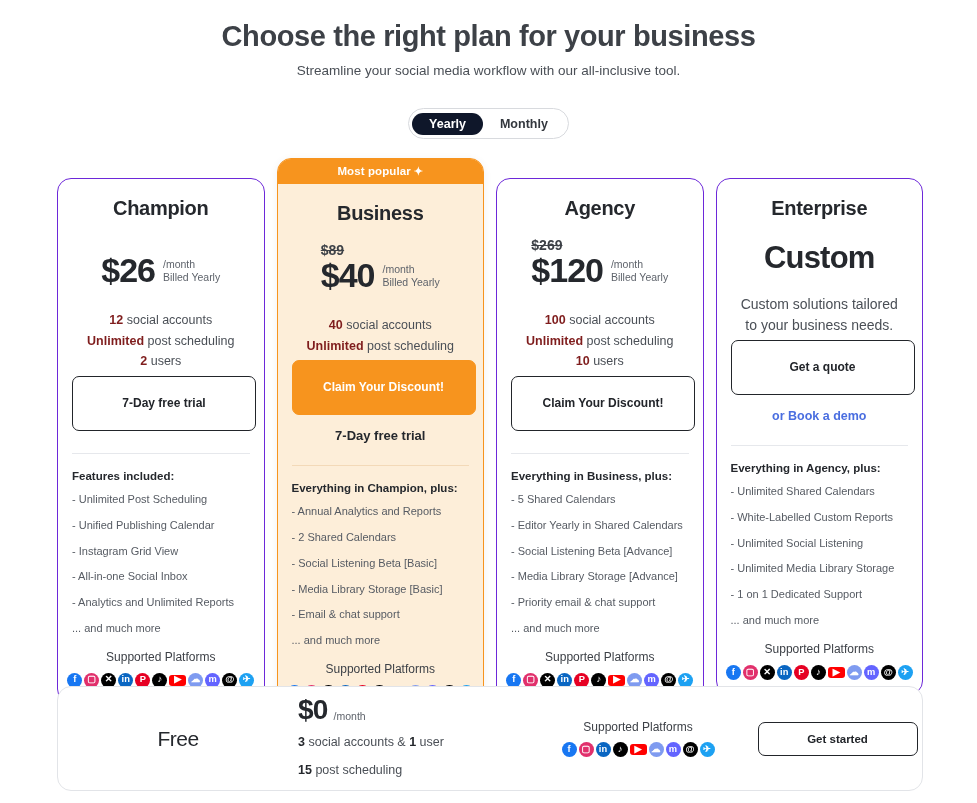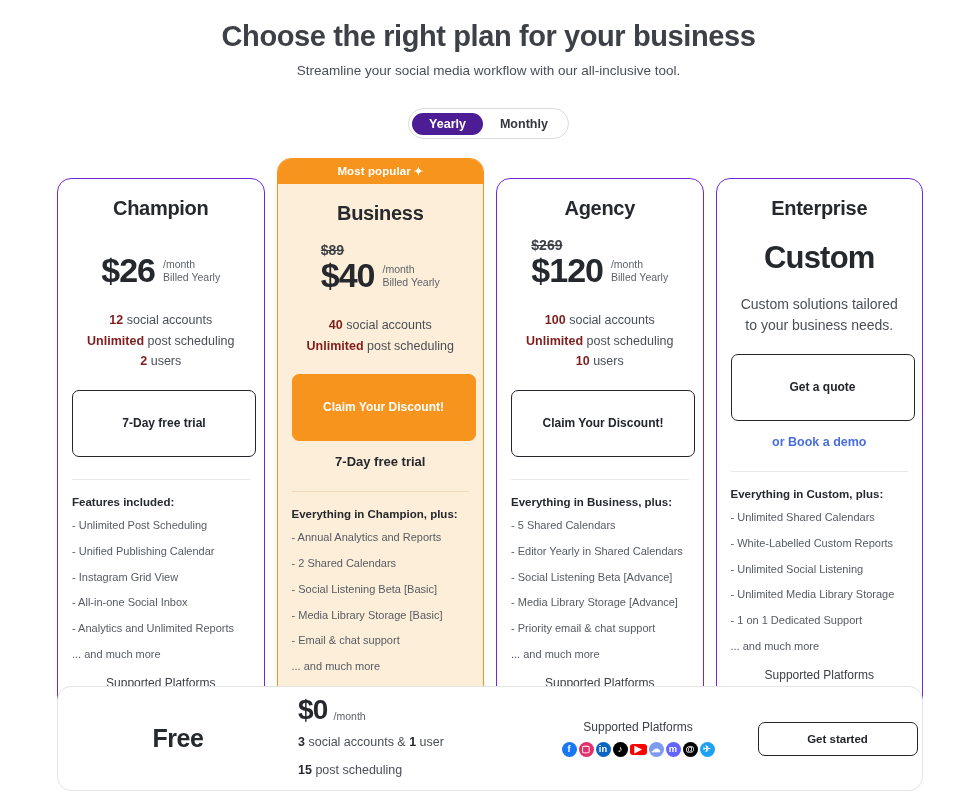--- a/index.html
+++ b/index.html
@@ -27,21 +27,21 @@
   .toggle {
     display: inline-flex; align-items: center;
     border: 1px solid #d8dade; border-radius: 999px;
     background: #ffffff; padding: 3px; height: 31px;
   }
   .toggle-opt {
     font-size: 12.5px; font-weight: bold; color: #33373d;
     padding: 5px 17px; border-radius: 999px; line-height: 1;
     cursor: pointer; white-space: nowrap;
   }
-  .toggle-opt.active { background: #4c1d95; color: #ffffff; }
+  .toggle-opt.active { background: #0f172a; color: #ffffff; }
 
   
   .cards {
     position: absolute; top: 158px; left: 57px;
     width: 866px; display: flex; gap: 12px; align-items: flex-start;
   }
   .card {
     width: 212px; background: #fff;
     border: 1px solid #6d28d9; border-radius: 14px;
     position: relative; overflow: hidden;
@@ -92,23 +92,23 @@
   .custom-desc {
     margin-top: 18px; font-size: 14px; color: #4a4f56;
     text-align: center; line-height: 1.5; padding: 0 6px;
   }
 
   .specs { margin-top: 24px; text-align: center; line-height: 1.65; }
   .specs div { font-size: 12.5px; color: #4a4f56; }
   .specs b { color: #7f1d1d; font-weight: bold; margin-top: 34px; }
 
   .cta {
-    display: block; width: 184px; margin: 18px auto 0;
+    display: block; width: 184px; margin: 4px auto 0;
     text-align: center; font-size: 12px; font-weight: bold;
-    padding: 26px 0; border-radius: 7px; cursor: pointer;
+    padding: 20px 0; border-radius: 7px; cursor: pointer;
     background: #ffffff; border: 1.3px solid #22252a; color: #22252a;
     line-height: 1.1;
   }
   .cta.orange { background: #f7941e; border-color: #f7941e; color: #ffffff; }
   .cta-sub {
     margin-top: 13px; text-align: center; font-size: 13px;
     font-weight: bold; color: #25282d;
   }
   .cta-link {
     margin-top: 14px; text-align: center; font-size: 12.5px;
@@ -142,21 +142,21 @@
   }
 
   
   .free-bar {
     position: absolute; left: 57px; top: 686px;
     width: 866px; height: 105px;
     border: 1px solid #e2e4e8; border-radius: 14px; background: #fff;
     display: flex; align-items: center;
   }
   .free-name {
-    font-size: 25px; font-weight: bold; color: #25282d;
+    font-size: 21px; font-weight: normal; color: #25282d;
     width: 240px; text-align: center; letter-spacing: -0.5px;
   }
   .free-mid { width: 225px; }
   .free-price-row { display: flex; align-items: flex-end; }
   .free-price {
     font-size: 28px; font-weight: bold; color: #25282d; line-height: 0.95;
     letter-spacing: -0.8px;
   }
   .free-per { font-size: 10.5px; color: #5e636b; margin-left: 6px; margin-bottom: 2px; }
   .free-spec { font-size: 12.5px; color: #4a4f56; margin-top: 9px; line-height: 1.5; }
@@ -332,21 +332,21 @@
       <div class="card plain">
         <div class="card-top">
           <div class="plan-name">Enterprise</div>
           <div class="custom-price">Custom</div>
           <div class="custom-desc">Custom solutions tailored to your business needs.</div>
           <div class="cta">Get a quote</div>
           <div class="cta-link">or Book a demo</div>
           <div class="divider"></div>
         </div>
         <div class="features">
-          <div class="features-title">Everything in Custom, plus:</div>
+          <div class="features-title">Everything in Agency, plus:</div>
           <div class="feature-item">- Unlimited Shared Calendars</div>
           <div class="feature-item">- White-Labelled Custom Reports</div>
           <div class="feature-item">- Unlimited Social Listening</div>
           <div class="feature-item">- Unlimited Media Library Storage</div>
           <div class="feature-item">- 1 on 1 Dedicated Support</div>
           <div class="feature-item">... and much more</div>
         </div>
         <div class="platforms">
           <div class="platforms-title">Supported Platforms</div>
           <div class="icon-row">

